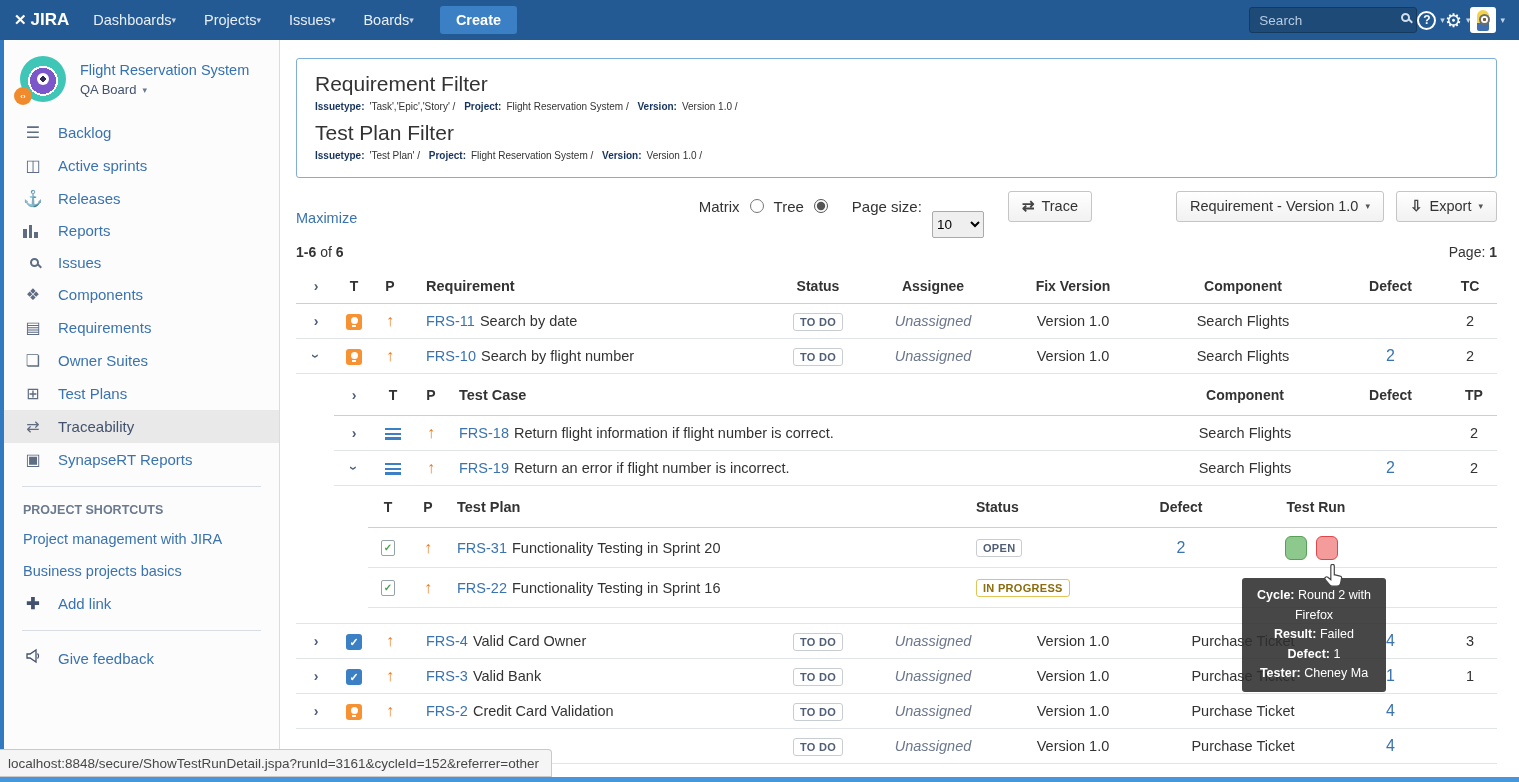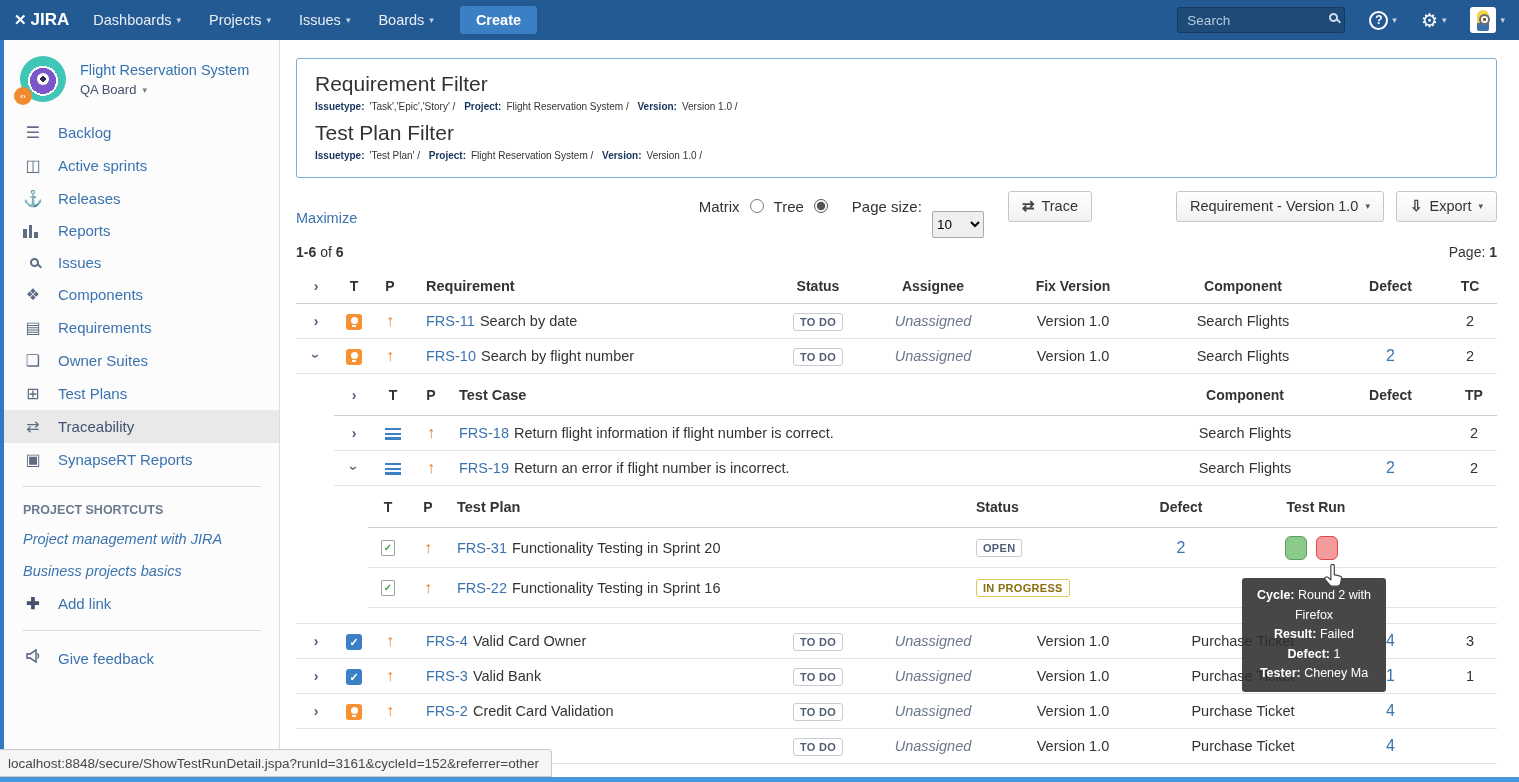--- a/index.html
+++ b/index.html
@@ -4,24 +4,24 @@
 <style>
   * { margin:0; padding:0; box-sizing:border-box; }
   html,body { width:1519px; height:782px; overflow:hidden; font-family:"Liberation Sans", sans-serif; background:#fff; color:#333; }
   .app { position:relative; width:1519px; height:782px; }
 
   
   .navbar { position:absolute; top:0; left:0; right:0; height:40px; background:#235a94; display:flex; align-items:center; padding:0 14px; z-index:30; }
   .brand { display:flex; align-items:center; gap:4px; color:#fff; font-weight:bold; font-size:17px; margin-right:24px; cursor:pointer; }
   .brand .x { font-size:15px; font-weight:bold; }
   .nav-menu { display:flex; align-items:center; gap:28px; }
-  .nav-item { color:#e8eef5; font-size:14.5px; display:flex; align-items:center; gap:5px; cursor:pointer; }
+  .nav-item { color:#e8eef5; font-size:14.5px; display:flex; align-items:center; cursor:pointer; }
   .caret { font-size:9px; color:#c4d3e4; }
   .create-btn { margin-left:26px; background:#3b7fc4; color:#fff; border:none; border-radius:3px; font-size:14.5px; font-weight:bold; padding:6px 16px; cursor:pointer; font-family:inherit; }
-  .nav-right { margin-left:auto; display:flex; align-items:center; gap:24px;justify-content:center; }
+  .nav-right { margin-left:auto; display:flex; align-items:center; gap:0;justify-content:center; }
   .search-box { position:relative; }
   .search-box input { width:168px; height:26px; background:#1d4a77; border:1px solid #163a5e; border-radius:3px; color:#d9e6f4; font-size:13.5px; padding:0 26px 0 9px; font-family:inherit; }
   .search-box input::placeholder { color:#b7cbe1; }
   .mag { position:absolute; right:7px; top:6px; width:9px; height:9px; border:2px solid #cfdded; border-radius:50%; cursor:pointer; }
   .mag::after { content:""; position:absolute; width:5px; height:2px; background:#cfdded; right:-5px; bottom:-2px; transform:rotate(45deg); }
   .nav-ico-group { display:flex; align-items:center; gap:4px; cursor:pointer; }
   .help-ico { width:19px; height:19px; border:2px solid #fff; border-radius:50%; color:#fff; font-size:12px; font-weight:bold; display:flex; align-items:center; justify-content:center; }
   .gear-ico { color:#fff; font-size:19px; line-height:1; }
   .minion { width:26px; height:26px; background:#fff; border-radius:3px; position:relative; overflow:hidden; }
   .minion::before { content:""; position:absolute; left:7px; top:3px; width:12px; height:21px; border-radius:6px 6px 2px 2px; background:linear-gradient(#f4d34a 62%, #3f6fae 62%); }
@@ -41,21 +41,21 @@
   .side-item { display:flex; align-items:center; gap:15px; padding:7px 10px 7px 19px; color:#3b73af; font-size:15px; cursor:pointer; }
   .side-item .ico { width:20px; text-align:center; color:#5e6c84; font-size:16px; flex:0 0 20px; }
   .side-item.selected { background:#e9e9e9; color:#42526e; }
   .bars { display:inline-flex; align-items:flex-end; gap:2px; height:14px; }
   .bars i { display:inline-block; width:3.5px; background:#5e6c84; }
   .bars i:nth-child(1){height:9px;} .bars i:nth-child(2){height:13px;} .bars i:nth-child(3){height:6px;}
   .mag-dark { display:inline-block; position:relative; width:9px; height:9px; border:2px solid #5e6c84; border-radius:50%; margin-left:2px; }
   .mag-dark::after { content:""; position:absolute; width:5px; height:2px; background:#5e6c84; right:-5px; bottom:-2px; transform:rotate(45deg); }
   .side-divider { border-top:1px solid #d8dde3; margin:10px 18px 10px 18px; }
   .shortcuts-head { padding:6px 0 6px 19px; font-size:12.5px; font-weight:bold; color:#6b7a8f; }
-  .shortcut-link { display:block; padding:8px 10px 8px 19px; color:#3b73af; font-size:14.5px; cursor:pointer;font-style:italic; }
+  .shortcut-link { display:block; padding:8px 10px 8px 19px; color:#3b73af; font-size:14.5px; cursor:pointer; }
 
   
   .main { position:absolute; top:40px; left:280px; right:0; bottom:0; background:#fff; padding:18px 22px 0 16px; }
   .filter-box { border:1px solid #7faed6; border-radius:3px; padding:13px 18px 14px 18px; }
   .filter-title { font-size:21px; color:#333; font-weight:400; }
   .filter-line { font-size:10px; margin:5px 0 9px 0; }
   .filter-line b { color:#16335c; margin-right:5px; }
   .filter-line .v { color:#333; margin-right:6px; }
   .link { color:#3b73af; cursor:pointer; text-decoration:none; }
 

